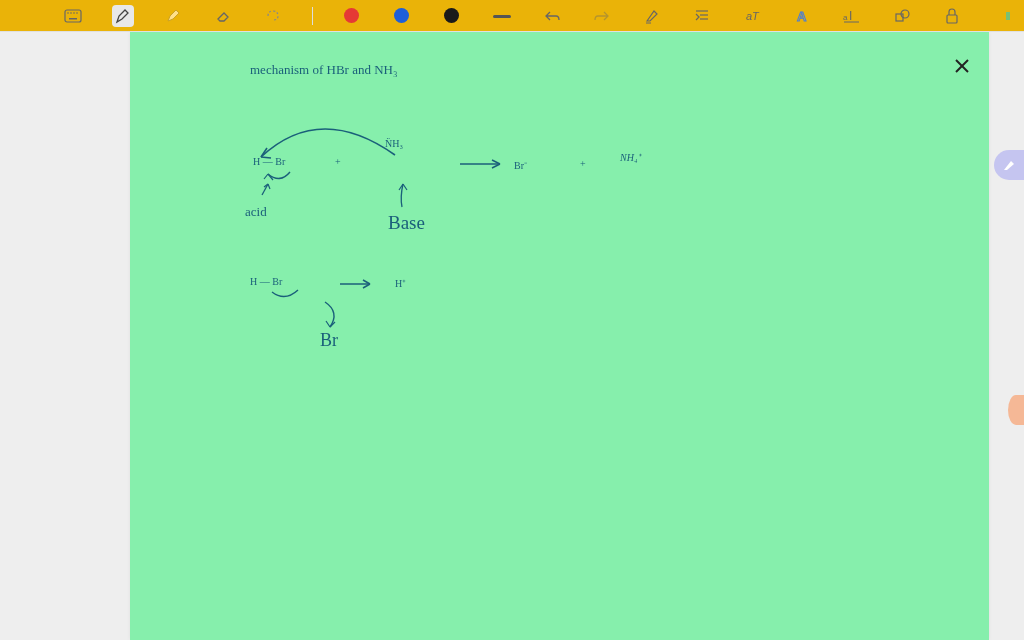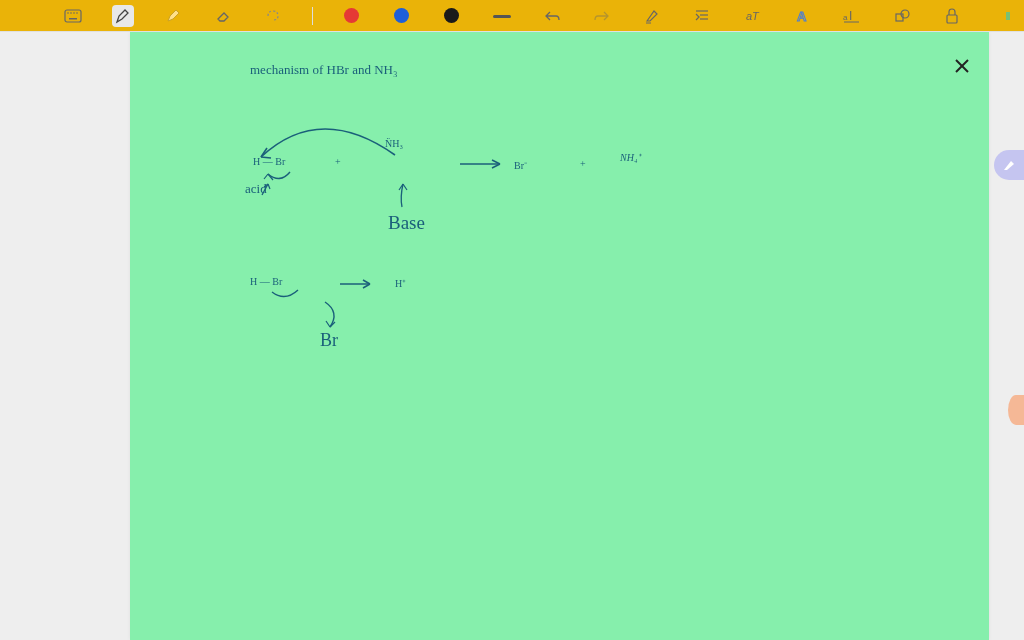--- a/index.html
+++ b/index.html
@@ -250,21 +250,21 @@
 
   <div class="handwriting" style="top:30px; left:120px; font-size:13px;">mechanism  of  HBr  and  NH₃</div>
 
   <div class="handwriting" style="top:124px; left:123px;">H — Br</div>
   <div class="handwriting" style="top:124px; left:205px;">+</div>
   <div class="handwriting" style="top:106px; left:255px;">N̈H₃</div>
   <div class="handwriting" style="top:126px; left:384px;">Br⁻</div>
   <div class="handwriting" style="top:126px; left:450px;">+</div>
   <div class="handwriting" style="top:118px; left:490px;font-style:italic;">NH₄⁺</div>
 
-  <div class="handwriting" style="top:149px; left:115px; font-size:13px;">acid</div>
+  <div class="handwriting" style="top:172px; left:115px; font-size:13px;">acid</div>
   <div class="handwriting" style="top:180px; left:258px; font-size:19px;">Base</div>
 
   <div class="handwriting" style="top:244px; left:120px;">H — Br</div>
   <div class="handwriting" style="top:244px; left:265px;">H⁺</div>
   <div class="handwriting" style="top:298px; left:190px; font-size:18px;">Br</div>
 
 </div>
 
 <div class="close-btn">
   <svg width="18" height="18" viewBox="0 0 18 18">

